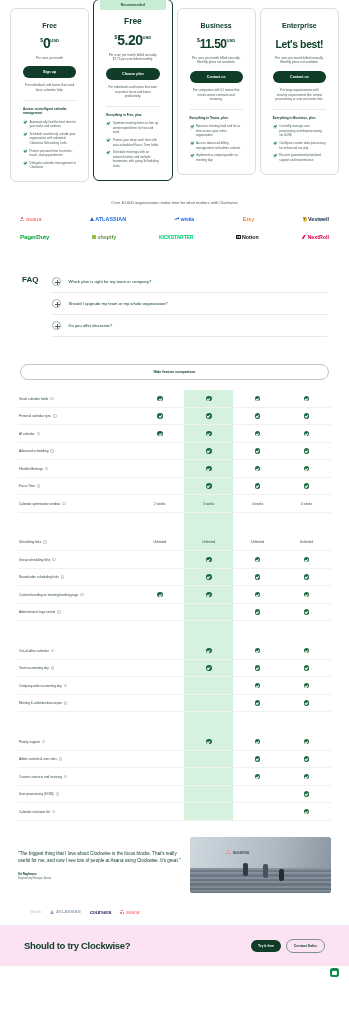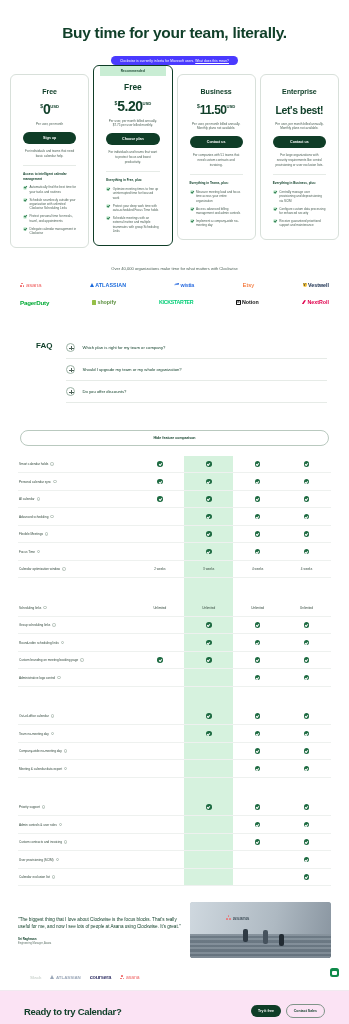--- a/index.html
+++ b/index.html
@@ -129,21 +129,21 @@
         font-size:3px;display:flex;align-items:center;justify-content:center;color:#111;}
   .bagicon{width:4px;height:4.6px;background:#95bf47;border-radius:.6px;}
   .shield{width:4px;height:4.6px;background:#f5c33b;border-radius:.6px .6px 2px 2px;
           color:#13294b;font-size:3px;display:flex;align-items:center;justify-content:center;}
   .nrmark{width:4.4px;height:4.2px;background:#e0004d;
           clip-path:polygon(0 100%,60% 0,100% 0,40% 100%);}
   .wmark{width:4.6px;height:4px;background:#2d6ee0;
          clip-path:polygon(0 20%,100% 0,100% 40%,0 60%,0 40%,70% 30%);}
 
   
-  .faq { display: flex; padding: 14px 22px 8px; gap: 14px; margin-left: 14px; }
+  .faq { display: flex; padding: 14px 22px 8px; gap: 14px; }
   .faq-title { font-size: 8px; font-weight: bold; color: #11402a; padding-top: 4px; }
   .faq-list { flex: 1; }
   .faq-item {
     display: flex; align-items: center; gap: 7px;
     border-bottom: 1px solid #e6ebe7; padding: 6px 0;
     font-size: 4.2px; color: #11402a; cursor: pointer;
   }
   .plus {
     flex: 0 0 auto; width: 9px; height: 9px; border-radius: 50%;
     border: .7px solid #9db3a6; position: relative;
@@ -266,26 +266,20 @@
     background: transparent; color: #11402a; border: .7px solid #7f9488;
     border-radius: 8px; font-size: 3.5px; font-weight: bold;
     padding: 4px 7px; cursor: pointer;
   }
 </style>
 </head>
 <body>
 
 <div class="page">
 
-  <div class="hero">
-    <h1>Buy time for your team, literally.</h1>
-    <div class="beta-banner">
-      <span>Clockwise is currently in beta for Microsoft users. </span><u>What does this mean?</u>
-    </div>
-  </div>
 
   <div class="cards">
 
     <div class="card">
       <div class="card-inner">
         <div class="plan-name">Free</div>
         <div class="price-row">
           <span class="cur">$</span><span class="amt">0</span><span class="usd">USD</span>
         </div>
         <div class="price-note">Per user, per month</div>
@@ -848,20 +842,20 @@
         </span>
         <span>asana</span>
       </span>
   </div>
 
   <div class="chat">
     <span></span>
   </div>
 
   <div class="footer-cta">
-    <h2>Ready to try Calendar?</h2>
+    <h2>Should to try Clockwise?</h2>
     <div class="fbtns">
       <button class="fbtn-primary">Try it free</button>
       <button class="fbtn-secondary">Contact Sales</button>
     </div>
   </div>
 
 </div>
 
 </body></html>

